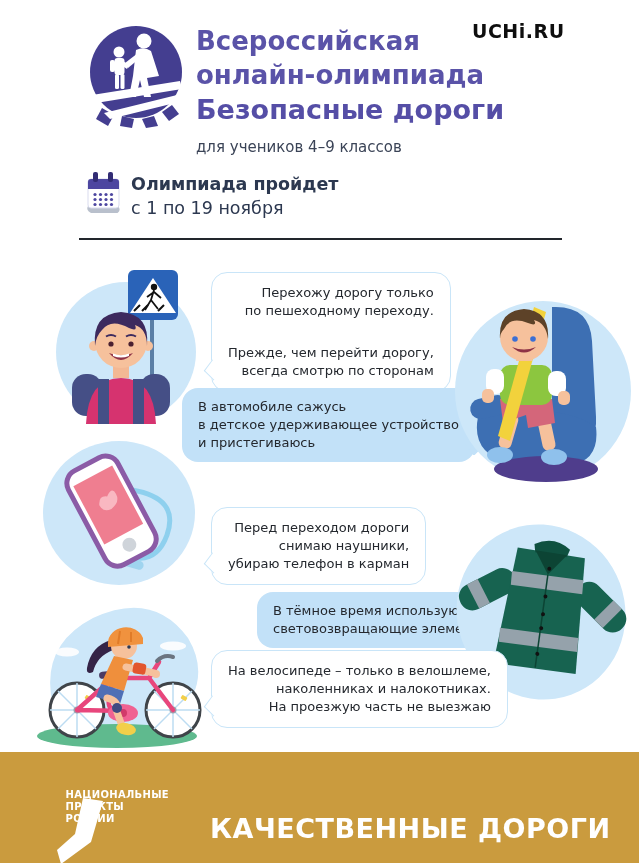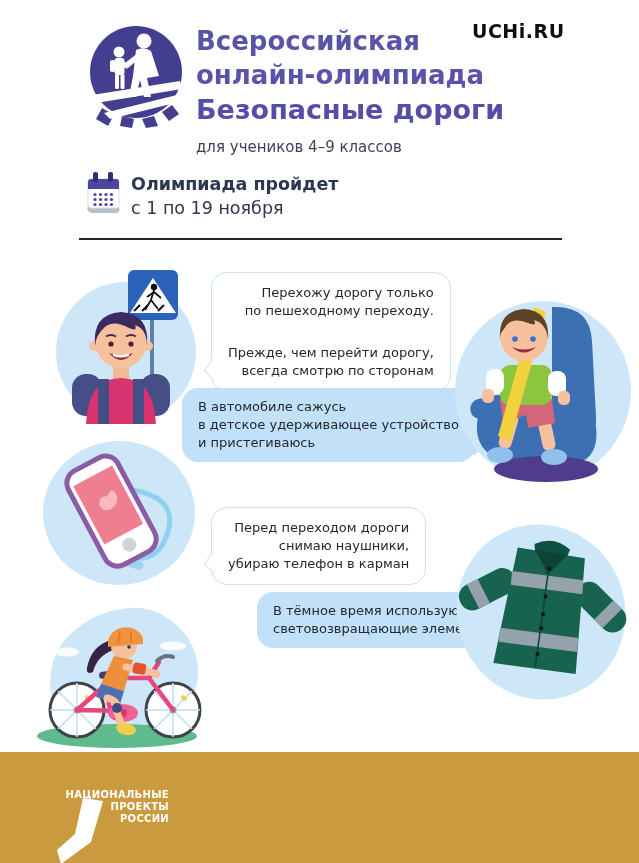--- a/index.html
+++ b/index.html
@@ -44,21 +44,21 @@
 
   
   .ill1{left:50px;top:266px;width:160px;height:158px;}
   .ill2{left:448px;top:295px;width:190px;height:190px;}
   .ill3{left:40px;top:438px;width:160px;height:152px;}
   .ill4{left:445px;top:518px;width:192px;height:188px;}
   .ill5{left:25px;top:588px;width:185px;height:162px;}
 
   
   .footer{left:0;top:752px;width:639px;height:111px;background:#ca9b3e;}
-  .np-text{position:absolute;right:470px;top:37px;text-align:right;color:#fff;font-weight:bold;
+  .np-text{position:absolute;right:470px;top:37px;color:#fff;font-weight:bold;
            font-size:10px;line-height:12px;letter-spacing:.3px;white-space:nowrap;}
   .np-flag{position:absolute;left:57px;top:46px;width:46px;height:66px;}
   .banner-l1{position:absolute;left:210px;top:27px;font-size:27px;font-weight:bold;color:#fff;letter-spacing:.5px;}
   .banner-l2{position:absolute;left:210px;top:61px;font-size:27px;font-weight:bold;color:#fff;letter-spacing:.5px;}
 </style>
 </head>
 <body>
 
 <div class="poster">
 
@@ -285,25 +285,31 @@
       <path d="M101,79 L129,85" stroke="#f6c19c" stroke-width="7" stroke-linecap="round"></path>
       <rect x="108" y="75" width="13" height="11" rx="3" fill="#e2562e" transform="rotate(10 114 80)"></rect>
       <circle cx="131" cy="86" r="4" fill="#f6c19c"></circle>
       <polygon points="76,96 99,103 95,116 71,109" fill="#4f6fb5"></polygon>
       <path d="M82,110 Q95,113 92,124 L97,138" stroke="#f6c19c" stroke-width="7" fill="none" stroke-linecap="round"></path>
       <circle cx="92" cy="120" r="5" fill="#3f4b82"></circle>
       <ellipse cx="101" cy="141" rx="10" ry="6" fill="#f2cf4a" transform="rotate(12 101 141)"></ellipse>
     </g>
   </svg>
 
+  <div class="bubble outline b5">
+    <p>На велосипеде – только в велошлеме,
+наколенниках и налокотниках.
+На проезжую часть не выезжаю</p>
+  </div>
 
   <div class="abs footer">
     <svg class="np-flag" viewBox="0 0 46 66">
       <polygon points="26,0 46,3 34,44 4,66 0,52 18,36" fill="#ffffff"></polygon>
     </svg>
     <div class="np-text">
       <div>НАЦИОНАЛЬНЫЕ</div>
       <div>ПРОЕКТЫ</div>
       <div>РОССИИ</div>
     </div>
+    <div class="banner-l2">КАЧЕСТВЕННЫЕ ДОРОГИ</div>
   </div>
 
 </div>
 
 </body></html>

